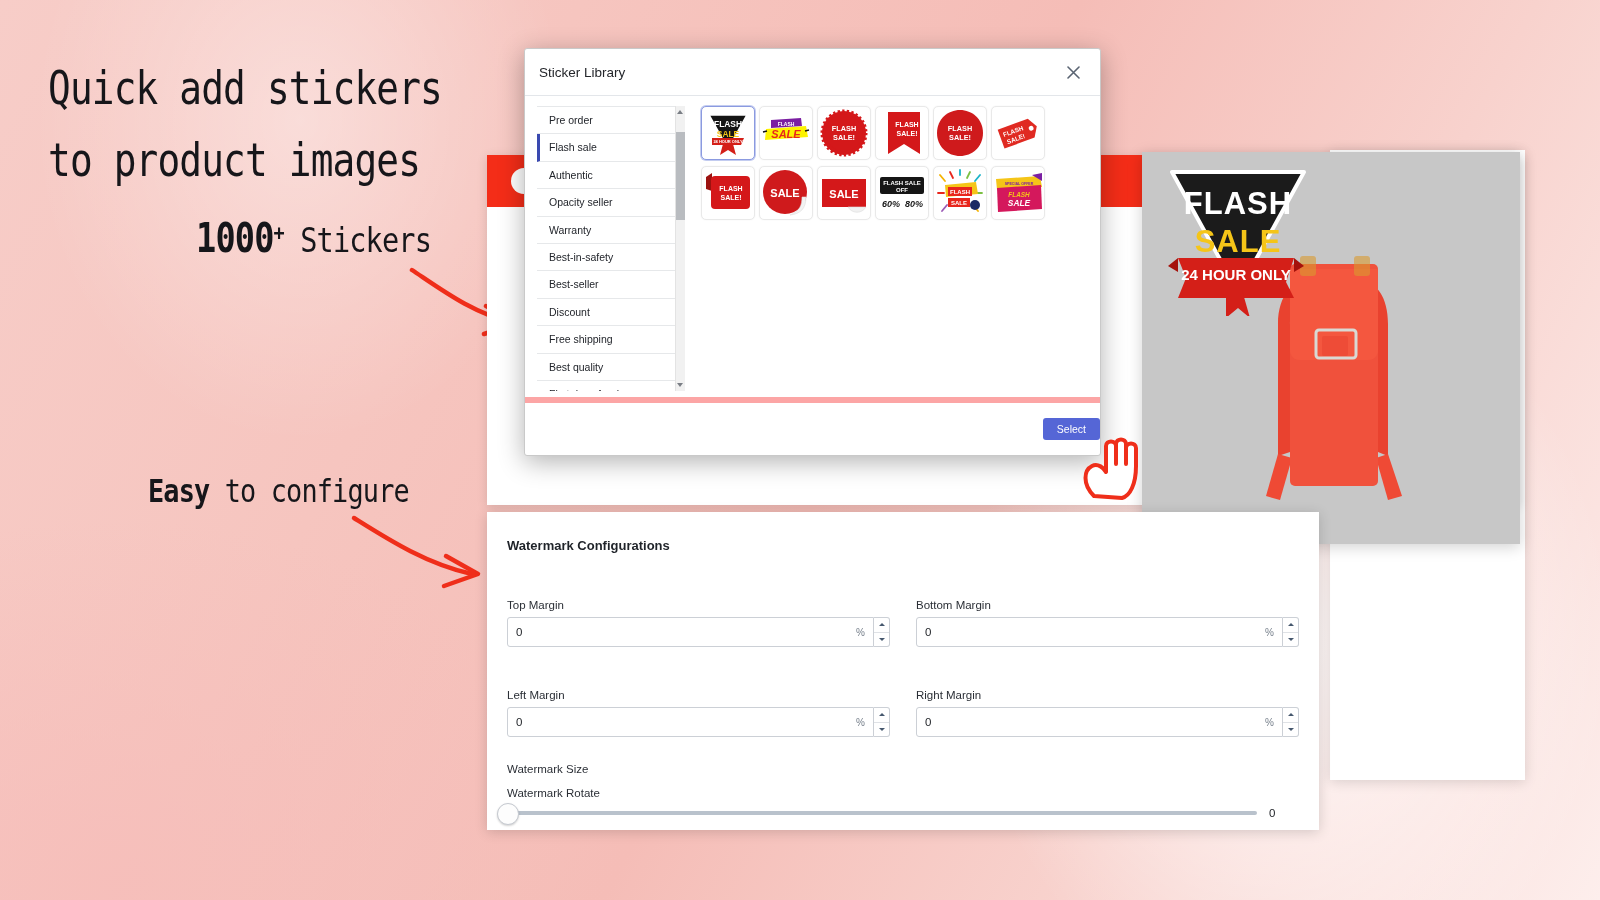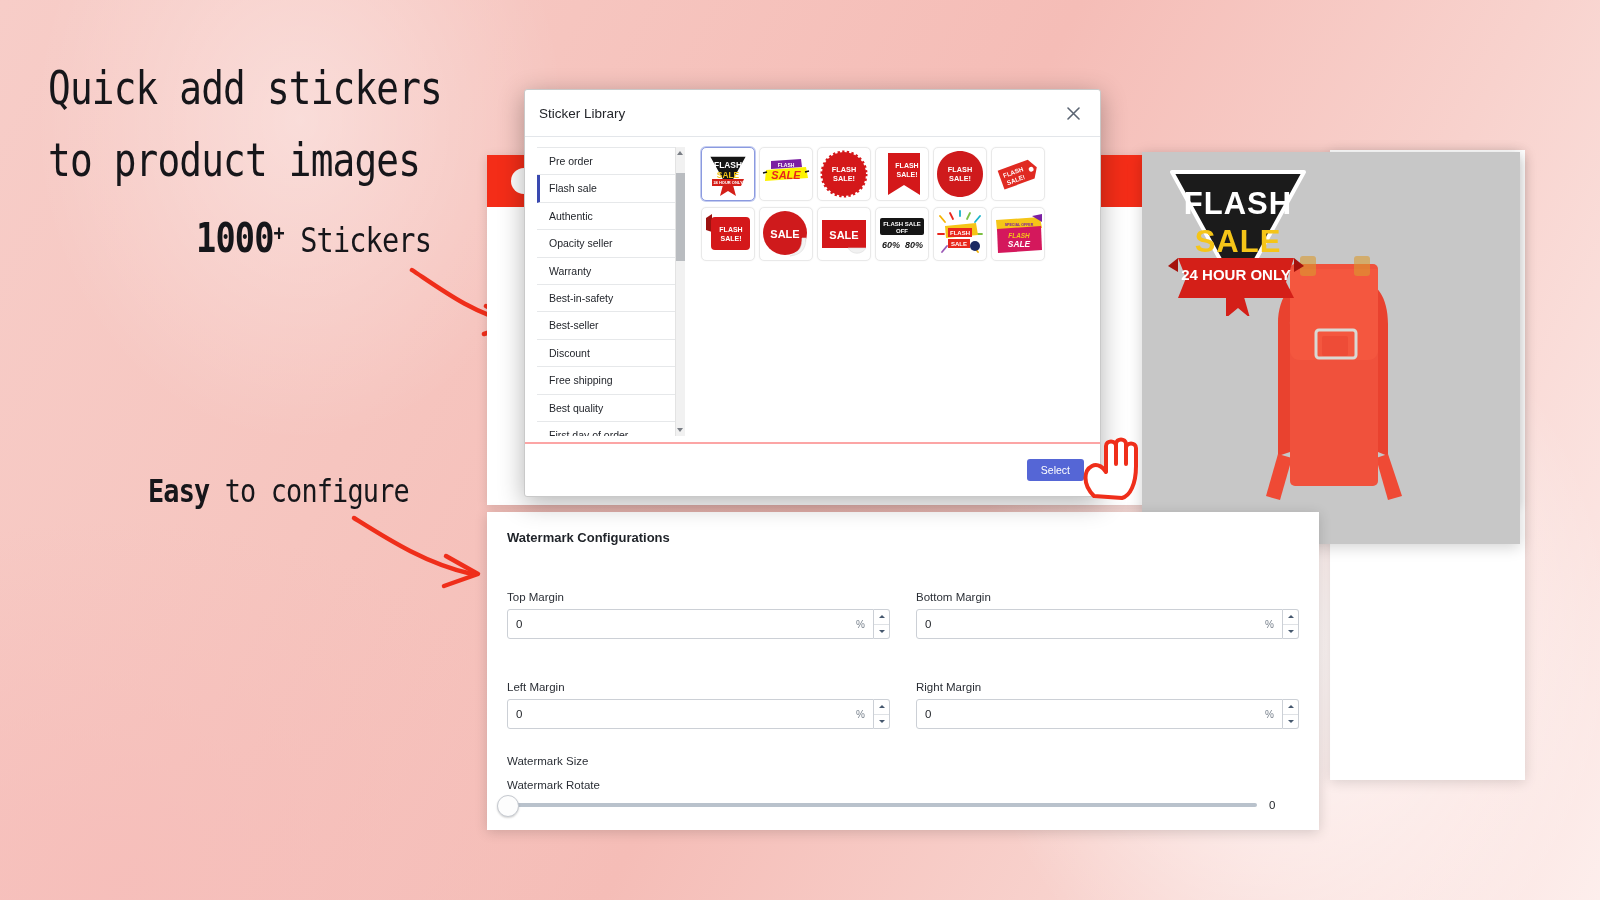--- a/index.html
+++ b/index.html
@@ -48,21 +48,21 @@
     background:#c7c7c7;box-shadow:0 3px 14px rgba(0,0,0,.18);overflow:hidden;}
   #bag{position:absolute;left:118px;top:52px;width:148px;height:300px;}
 
   
   #badge{position:absolute;left:22px;top:14px;width:148px;height:150px;}
 
   
   #dialog{position:absolute;left:524px;top:48px;width:575px;height:406px;
     background:#fff;border-radius:3px;
     box-shadow:0 6px 26px rgba(0,0,0,.30);border:1px solid #c9c9c9;
-    display:flex;flex-direction:column;margin-top:41px;}
+    display:flex;flex-direction:column;}
   #dlg-head{height:46px;border-bottom:1px solid #e3e6ea;display:flex;align-items:center;
     padding:0 16px 0 14px;flex:none;}
   #dlg-title{font-size:13.5px;color:#24262b;font-weight:500;flex:1;}
   #dlg-close{width:22px;height:22px;display:flex;align-items:center;justify-content:center;
     cursor:pointer;color:#5a6472;}
   #dlg-body{flex:1;display:flex;padding:10px 24px 6px 12px;min-height:0;}
   
   #cat-wrap{width:148px;flex:none;display:flex;position:relative;}
   #cat-list{flex:1;overflow:hidden;border-top:1px solid #e6e8ea;}
   .cat{height:26.4px;line-height:26.4px;font-size:10.5px;color:#22252b;
@@ -76,32 +76,32 @@
     border-right:3.5px solid transparent;}
   #cat-scroll .up{top:4px;border-bottom:4px solid #7a7e85;}
   #cat-scroll .dn{bottom:4px;border-top:4px solid #7a7e85;}
   
   #grid-wrap{flex:1;padding-left:16px;}
   #grid{display:grid;grid-template-columns:repeat(6,52px);gap:6px;}
   .st{width:52px;height:52px;background:#fff;border:1px solid #e9e9e9;border-radius:5px;
     display:flex;align-items:center;justify-content:center;cursor:pointer;overflow:hidden;
     position:relative;box-shadow:0 0 2px rgba(0,0,0,.05);}
   .st.sel{border:1.5px solid #8b9ae0;box-shadow:0 0 0 1px #c3ccf0;}
-  #dlg-foot{height:52px;border-top:2px solid #fca5a5;display:flex;align-items:center;
-    justify-content:flex-end;padding-right:16px;flex:none;}
+  #dlg-foot{height:52px;border-top:6px solid #fca5a5;display:flex;align-items:center;
+    justify-content:flex-end;flex:none;}
   #select-btn{background:#5566d6;color:#fff;font-size:10.5px;border:none;border-radius:3px;
     padding:6px 14px;cursor:pointer;line-height:1;}
 
   
   #hand{position:absolute;left:1078px;top:432px;}
 
   
   #wm{position:absolute;left:487px;top:512px;width:832px;height:318px;background:#fff;
     box-shadow:0 2px 12px rgba(0,0,0,.16);padding:0;}
-  #wm-inner{padding:18px 20px 0 20px;}
+  #wm-inner{padding:26px 20px 0 20px;}
   #wm-title{font-size:13px;font-weight:bold;color:#1f2329;margin-bottom:18px;}
   .frow{display:flex;gap:26px;}
   .fcell{flex:1;margin-bottom:14px;margin-top:28px;}
   .flabel{font-size:11.5px;color:#2b2f36;margin-bottom:6px;}
   .fctl{display:flex;align-items:stretch;}
   .finput{flex:1;height:28px;border:1px solid #ccd0d6;border-radius:3px 0 0 3px;
     display:flex;align-items:center;padding:0 8px;background:#fff;}
   .finput .val{flex:1;font-size:11.5px;color:#1d2025;}
   .finput .pct{font-size:10px;color:#77808c;}
   .spin{width:15px;border:1px solid #ccd0d6;border-left:none;border-radius:0 3px 3px 0;

